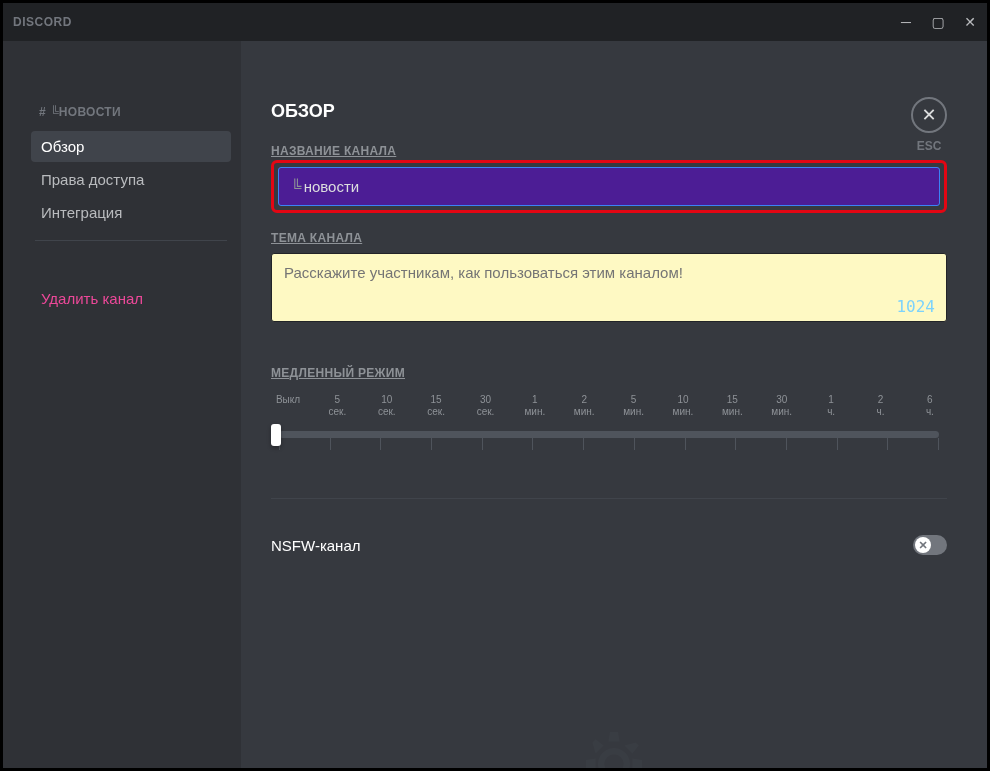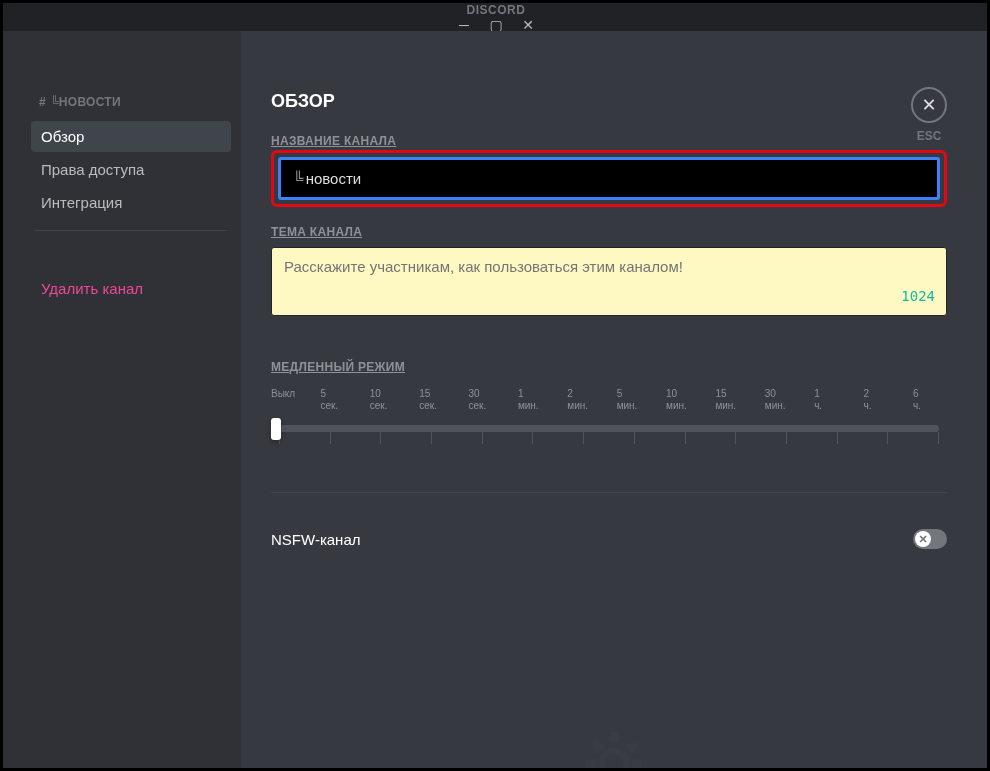--- a/index.html
+++ b/index.html
@@ -17,27 +17,26 @@
   padding: 3px;
 }
 .window {
   width: 100%;
   height: 100%;
   background: #2f3136;
   display: flex;
   flex-direction: column;
 }
 .titlebar {
-  height: 28px;
+  height: 38px;
   background: #202225;
   display: flex;
   align-items: center;
   justify-content: space-between;
   padding: 0 8px 0 10px;
-  flex-direction: column;
 }
 .titlebar-logo {
   color: #72767d;
   font-size: 12px;
   font-weight: 700;
   letter-spacing: 0.5px;
 }
 .window-controls {
   display: flex;
   gap: 14px;
@@ -122,22 +121,22 @@
 }
 .input-wrap-highlight {
   border: 3px solid #e30613;
   border-radius: 6px;
   padding: 4px;
   margin-bottom: 18px;
   margin-top: -6px;
 }
 .text-input {
   width: 100%;
-  background: #000000;
-  border: 3px solid #3b82f6;
+  background: #4c1d95;
+  border: 1px solid #3b82f6;
   border-radius: 3px;
   padding: 10px 12px;
   color: #dcddde;
   font-size: 15px;
   outline: none;
 }
 .input-prefix { color: #8e9297; margin-right: 2px; }
 .textarea-wrap {
   position: relative;
   margin-bottom: 40px;
@@ -150,37 +149,37 @@
   border-radius: 3px;
   padding: 10px 12px;
   color: #72767d;
   font-size: 15px;
   resize: none;
   outline: none;
   font-family: inherit;
 }
 .char-count {
   position: absolute;
-  bottom: 16px;
+  bottom: 10px;
   right: 12px;
-  color: #14b8a6;
-  font-size: 14px;
+  color: #7dd3fc;
+  font-size: 16px;
   font-family: Consolas, monospace;
 }
 .slowmode-section { margin-bottom: 50px; }
 .slider-container { margin-top: 14px; margin-bottom: 14px; }
 .slider-labels {
   display: flex;
   justify-content: space-between;
   margin-bottom: 6px;
 }
 .slider-label {
   color: #8e9297;
   font-size: 10px;
-  text-align: left;
+  text-align: center;
   width: 34px;
   line-height: 1.2;
 }
 .slider-track-wrap { position: relative; height: 24px; }
 .slider-track {
   position: absolute;
   top: 7px;
   left: 8px;
   right: 8px;
   height: 7px;

